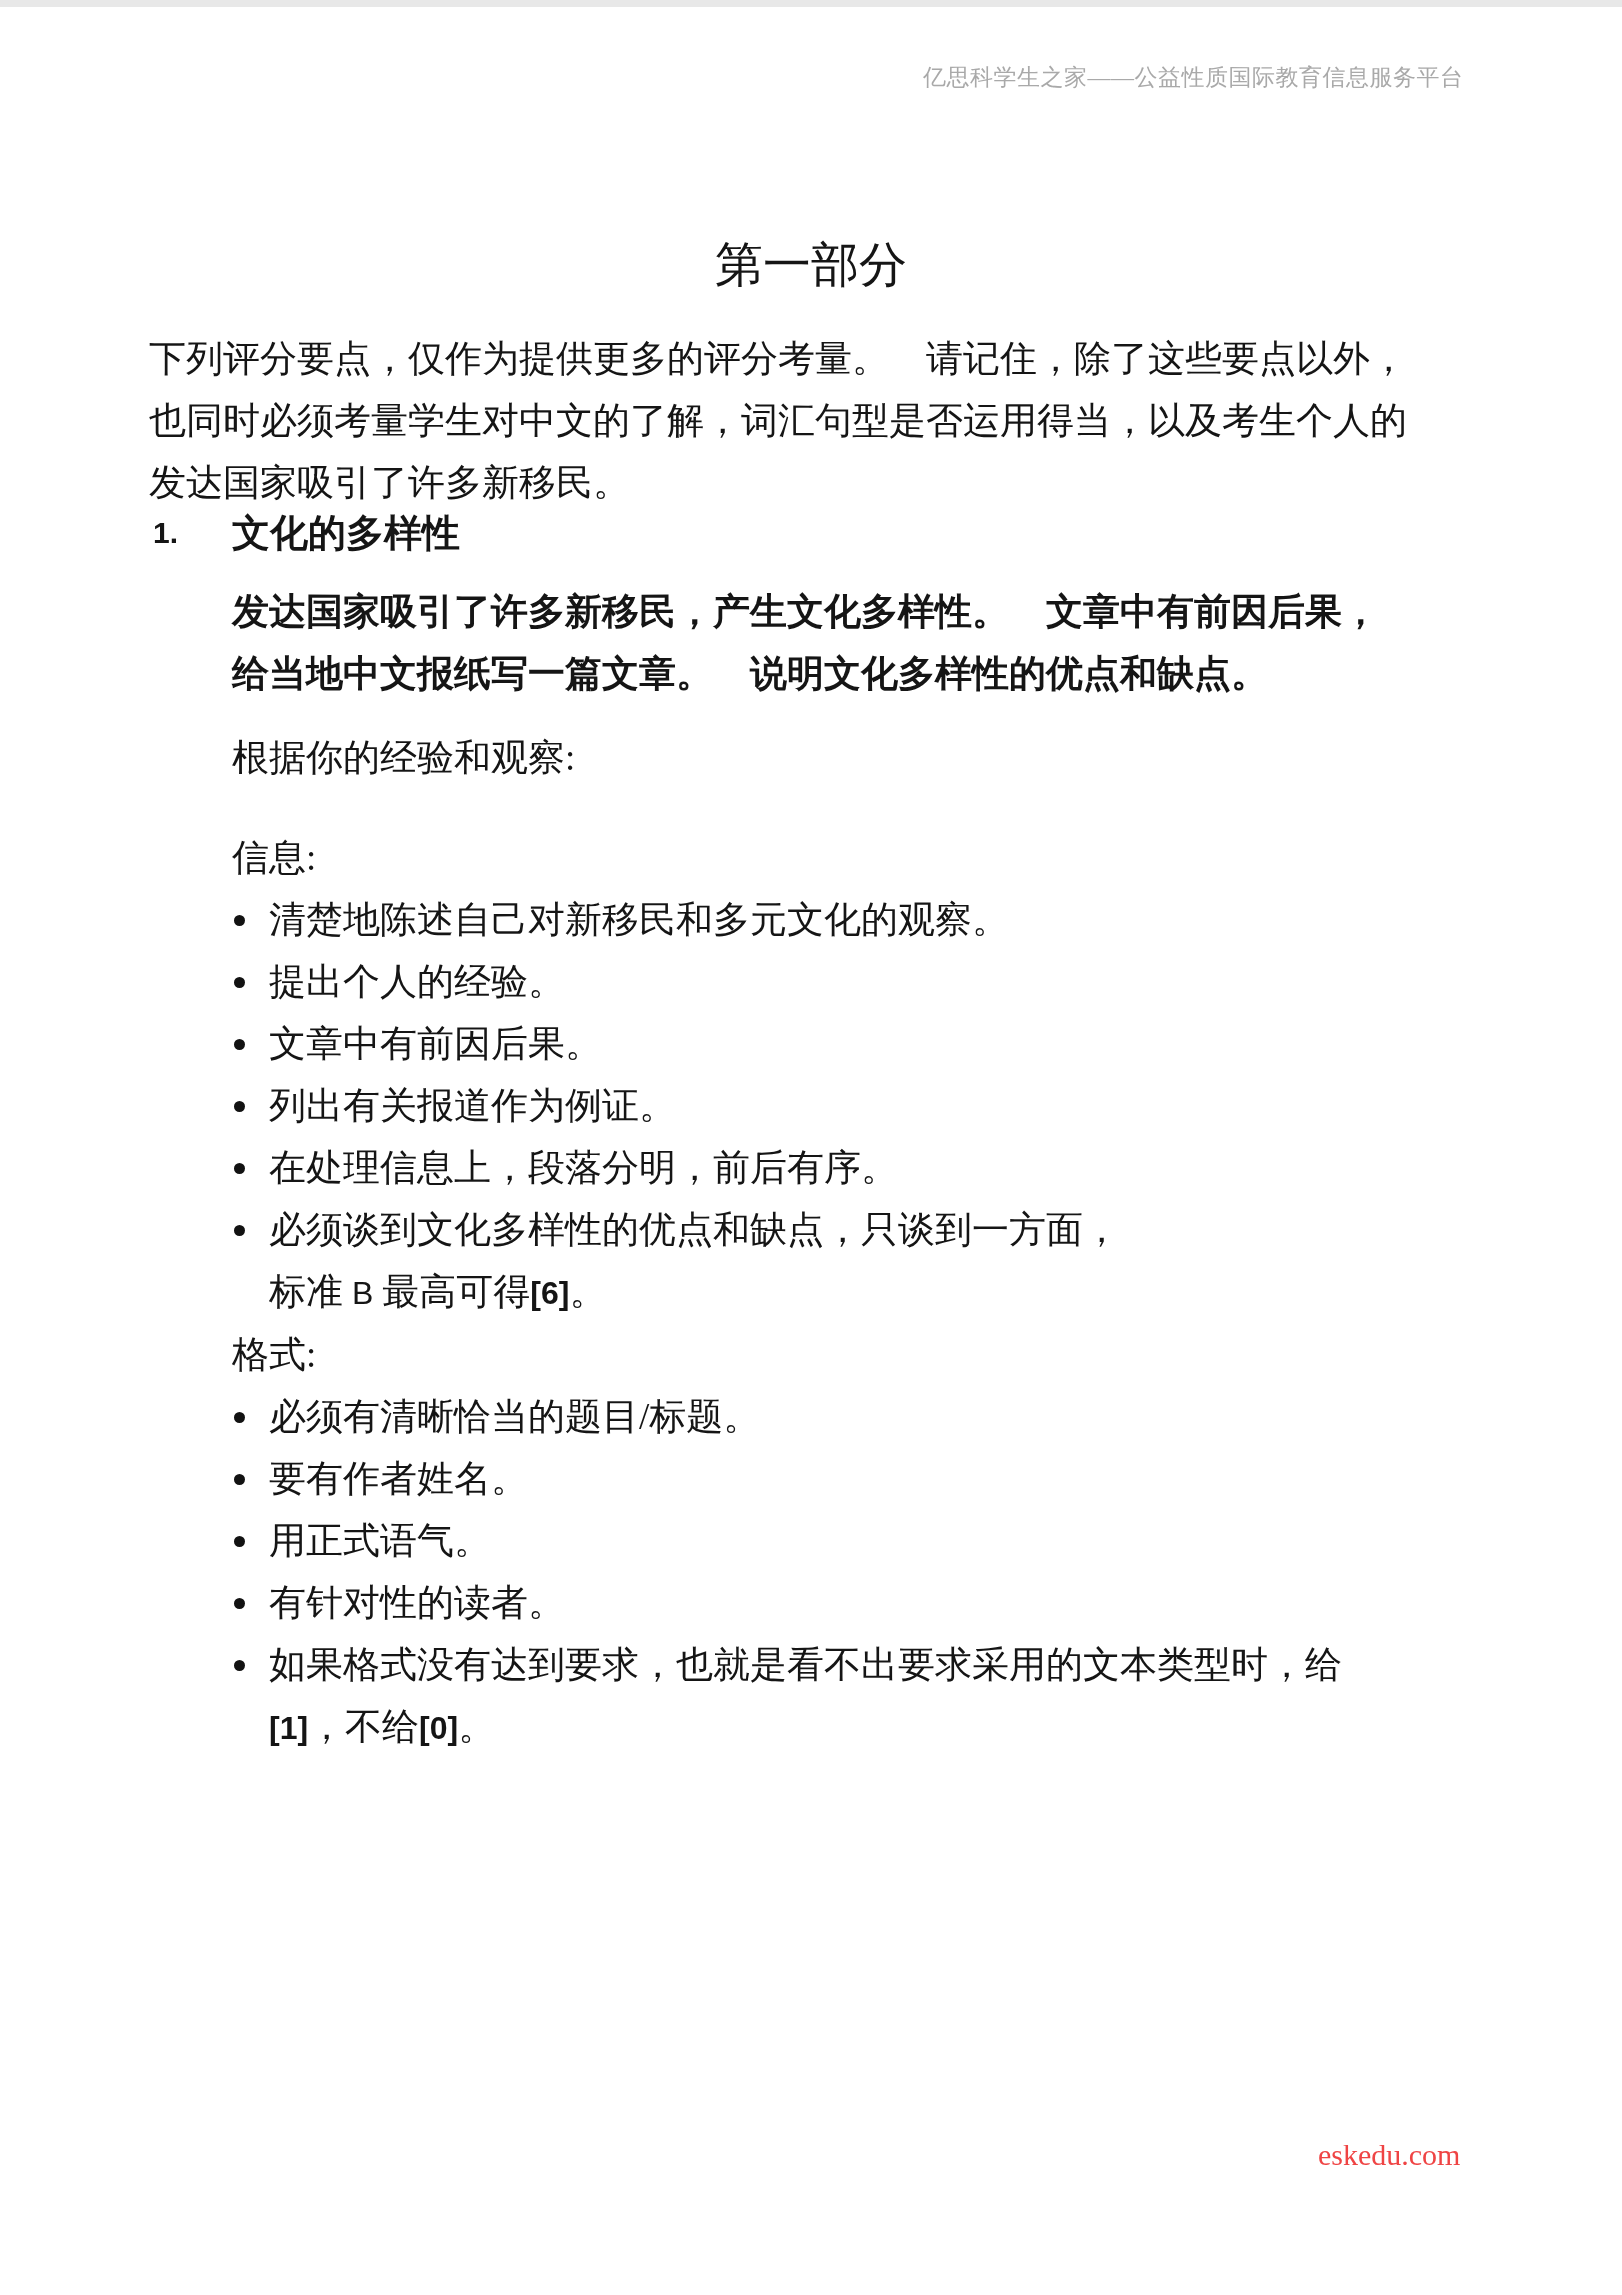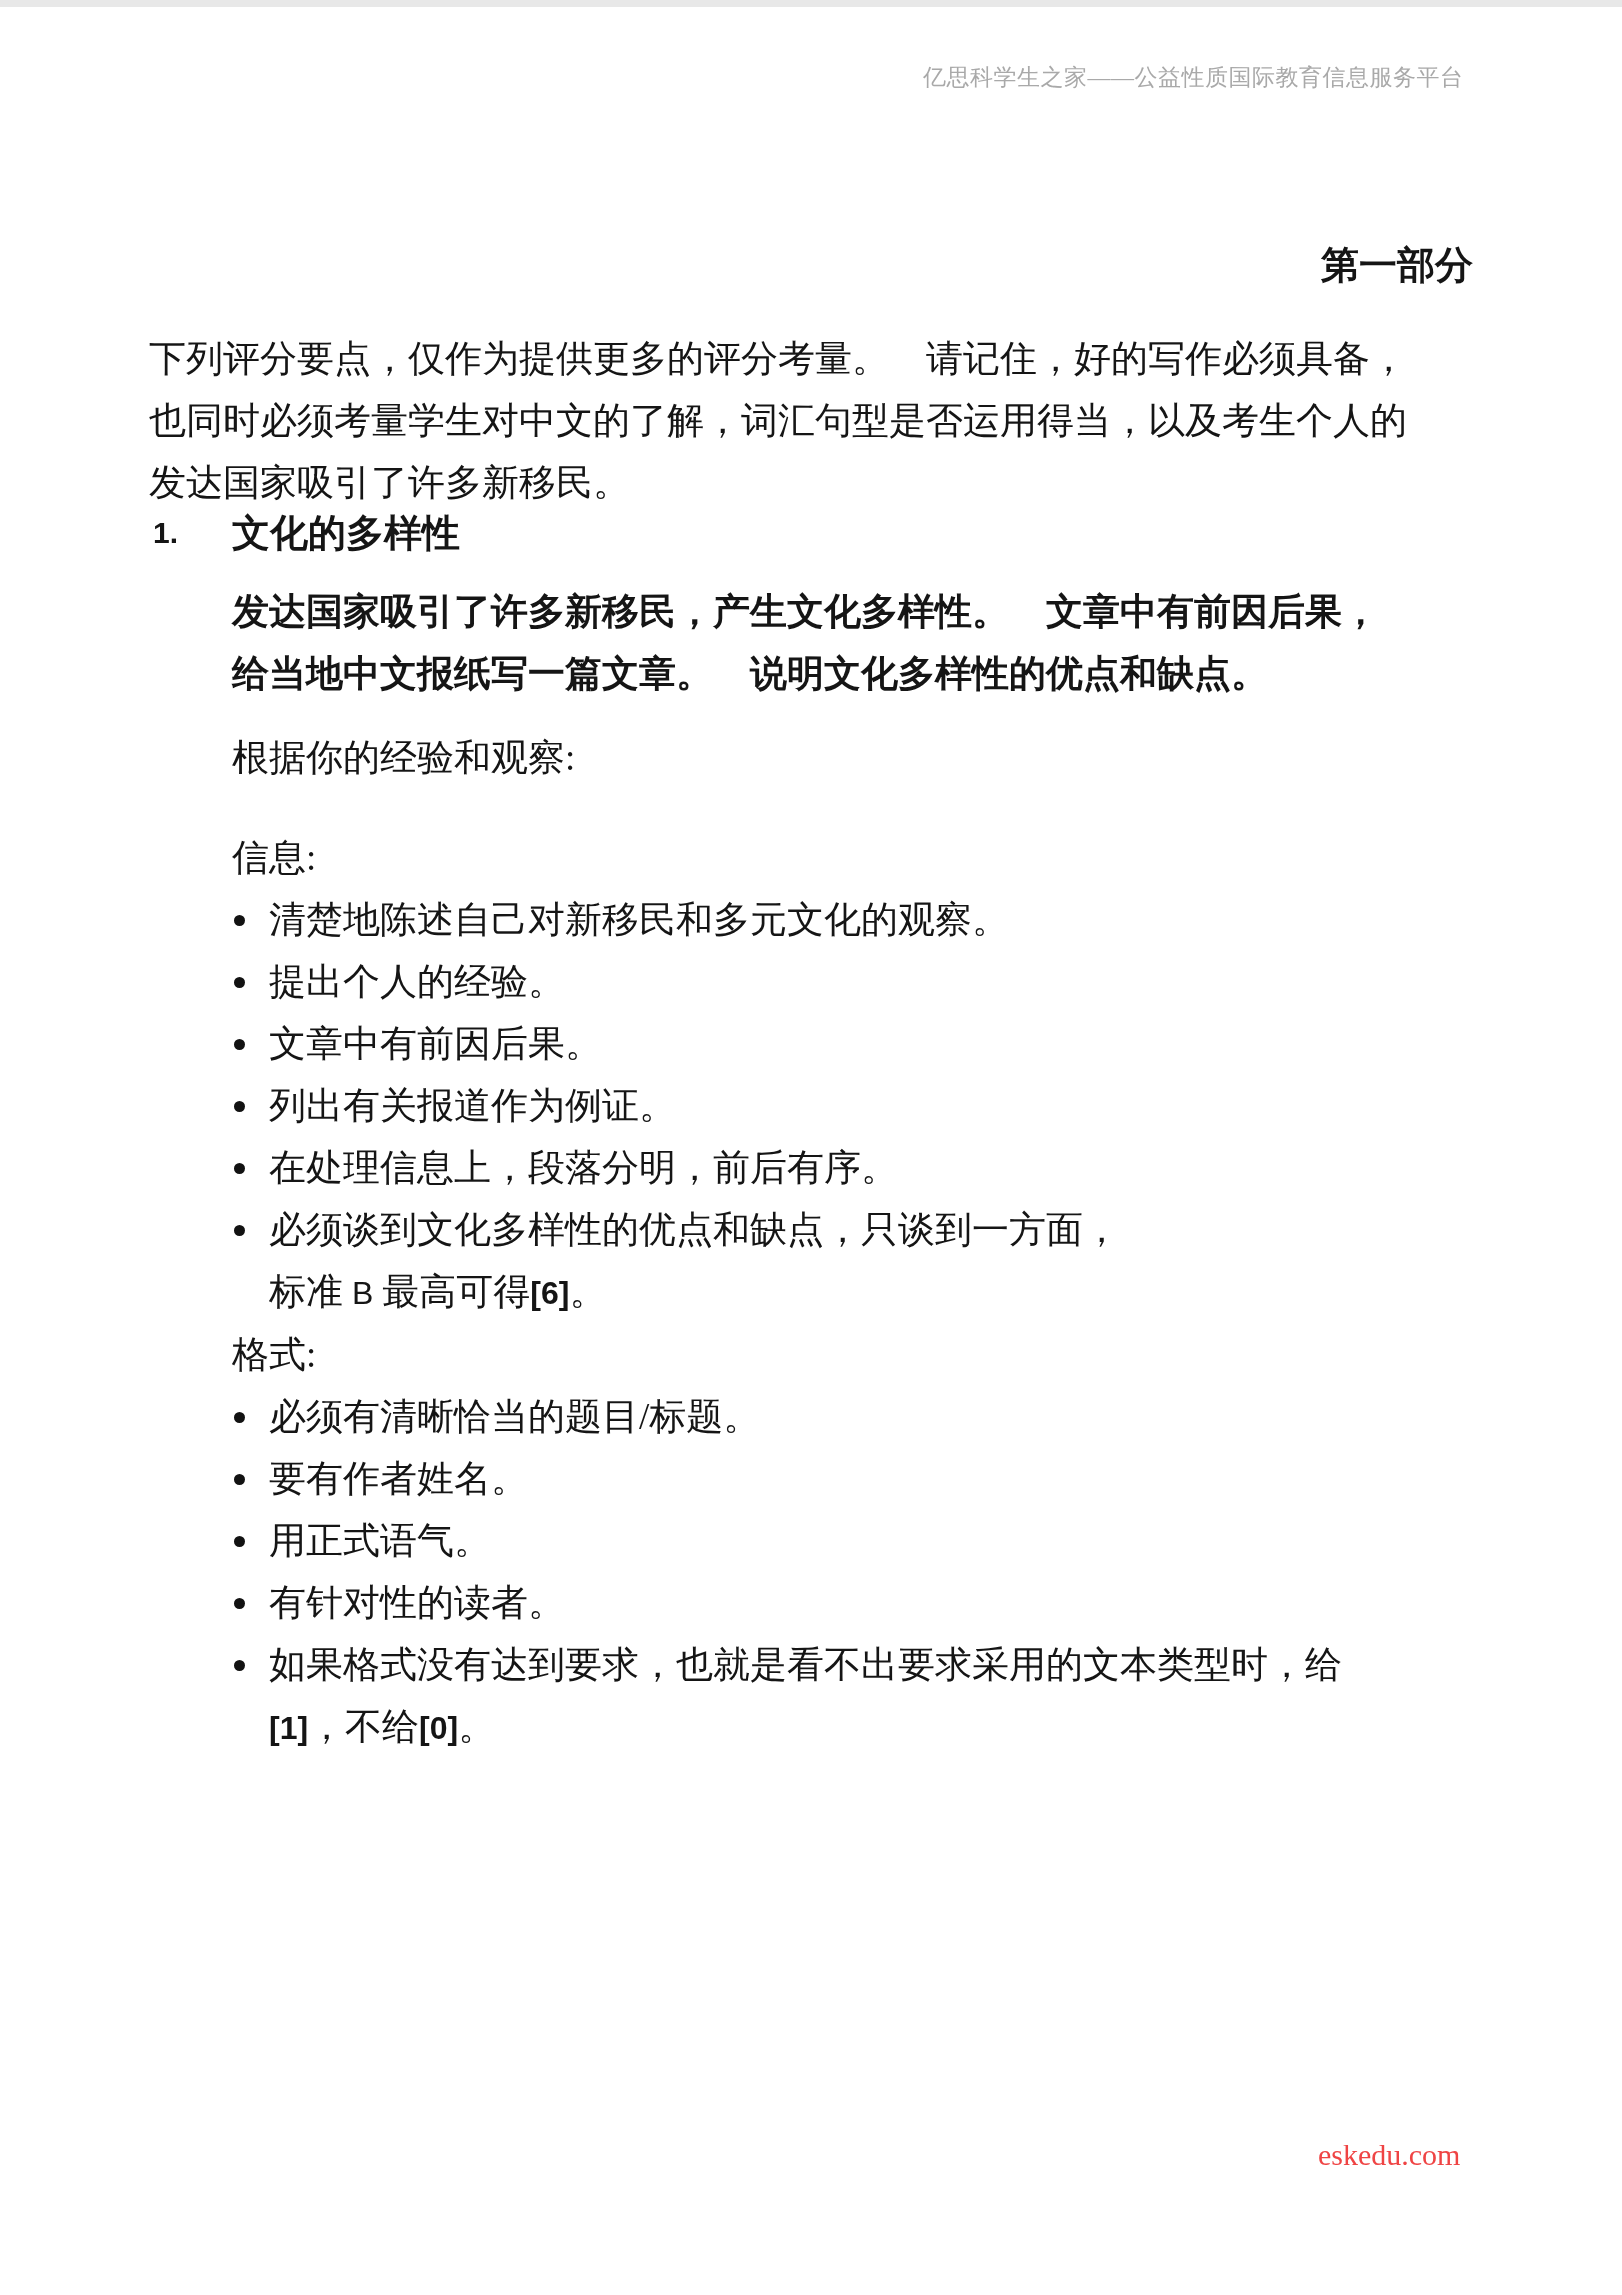--- a/index.html
+++ b/index.html
@@ -21,22 +21,22 @@
     position:absolute; top:2133px; left:1318px;
     font-size:30px; line-height:30px;
     color:#ef4444;
   }
   .content {
     position:absolute; left:149px; top:227px; width:1324px;
     font-size:37px; line-height:62px;
   }
   .title {
     margin:0 0 32px 0;
-    text-align:right;
-    font-size:38px; font-weight:700; line-height:62px;
+    text-align:center;
+    font-size:48px; font-weight:400; line-height:62px;
   }
   .sec-head { display:flex; margin-top:-12px; }
   .sec-num {
     flex:0 0 auto; width:79px; margin-left:4px;
     font-family:"Liberation Sans","DejaVu Sans",sans-serif;
     font-weight:700; font-size:30px; line-height:62px;
   }
   .sec-heading { font-size:38px; font-weight:700; line-height:62px; }
   .indent { margin-left:83px; }
   .prompt { margin-top:17px; font-weight:700; }
@@ -64,21 +64,21 @@
 
 <div class="page">
 
   <div class="hdr">亿思科学生之家——公益性质国际教育信息服务平台</div>
 
   <div class="content">
 
     <h1 class="title">第一部分</h1>
 
     <div>
-      <div>下列评分要点，仅作为提供更多的评分考量。　请记住，好的写作必须具备，</div>
+      <div>下列评分要点，仅作为提供更多的评分考量。　请记住，除了这些要点以外，</div>
       <div>也同时必须考量学生对中文的了解，词汇句型是否运用得当，以及考生个人的</div>
       <div>发达国家吸引了许多新移民。</div>
     </div>
 
     <div class="sec-head">
       <div class="sec-num">1.</div>
       <div class="sec-heading">文化的多样性</div>
     </div>
 
     <div class="prompt indent">

